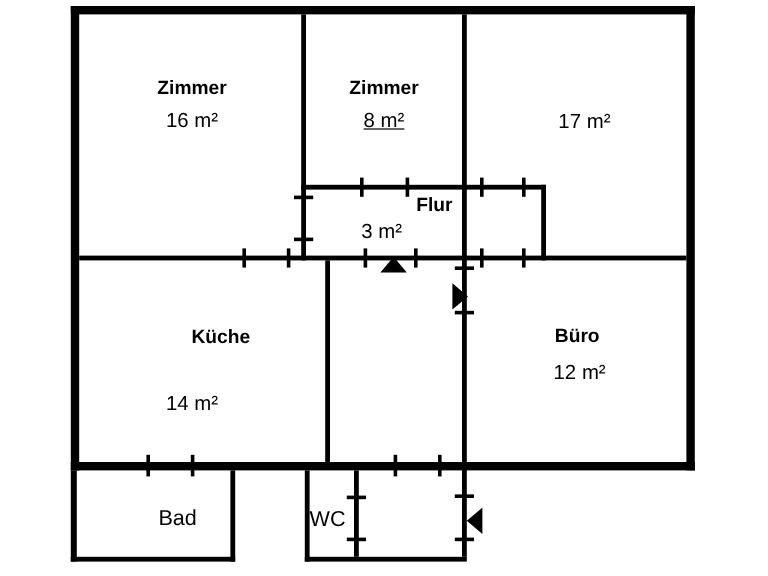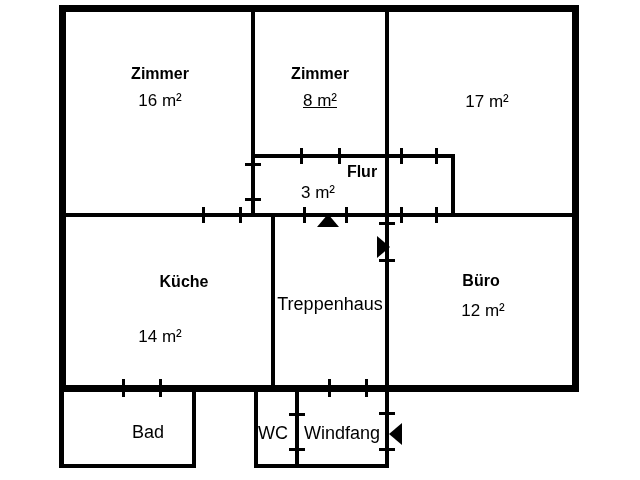--- a/index.html
+++ b/index.html
@@ -94,22 +94,20 @@
   <span class="lbl room-area" style="left:320px;top:101px;text-decoration:underline;">8 m²</span>
 
   <span class="lbl room-area" style="left:487px;top:102px;">17 m²</span>
 
   <span class="lbl room-name" style="left:318px;top:172px;margin-left:44px;">Flur</span>
   <span class="lbl room-area" style="left:318px;top:193px;">3 m²</span>
 
   <span class="lbl room-name" style="left:160px;top:282px;margin-left:24px;">Küche</span>
   <span class="lbl room-area" style="left:160px;top:308px;margin-top:29px;">14 m²</span>
 
-  <span class="lbl plain-label" style="left:330px;top:304px;">Treppenhaus</span>
 
   <span class="lbl room-name" style="left:481px;top:281px;">Büro</span>
   <span class="lbl room-area" style="left:483px;top:311px;">12 m²</span>
 
   <span class="lbl plain-label" style="left:125px;top:432px;margin-left:23px;">Bad</span>
   <span class="lbl plain-label" style="left:273px;top:433px;">WC</span>
-  <span class="lbl plain-label" style="left:342px;top:433px;">Windfang</span>
 
 </div>
 
 </body></html>

